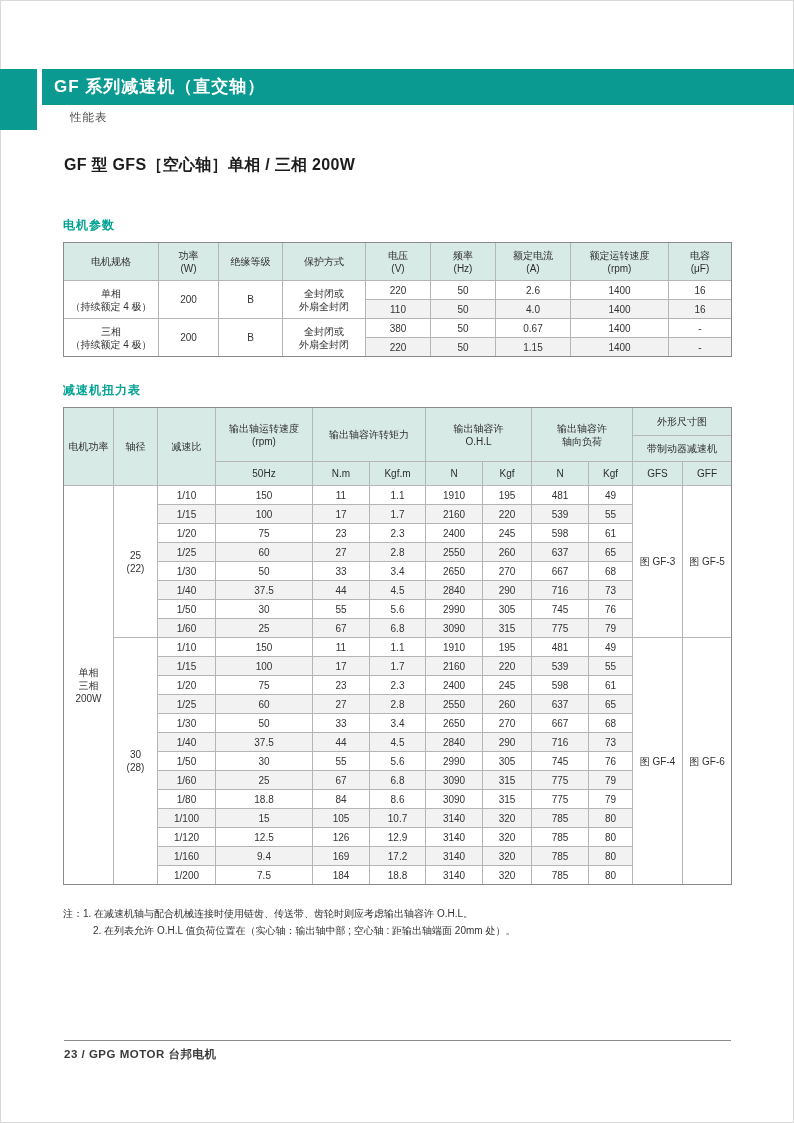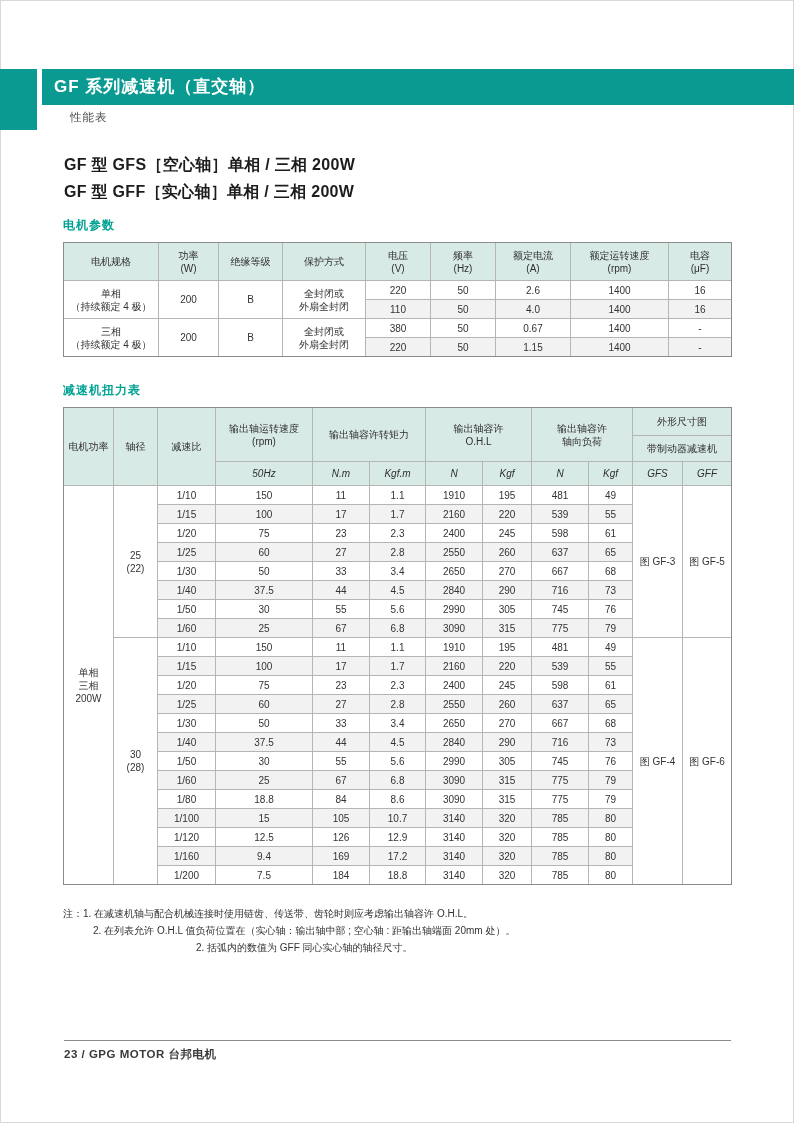--- a/index.html
+++ b/index.html
@@ -53,21 +53,21 @@
     text-align:center; vertical-align:middle;
     white-space:pre-line; line-height:1.3; padding:1px 2px;
     overflow:hidden;
   }
   thead th { background:#d8eae6; font-weight:normal; color:#2e2e2e; }
   td.alt { background:#f2f2f2; }
   #motor-params-table thead tr { height:38px; }
   #motor-params-table tbody tr { height:19px; }
   #torque-table thead tr.h1 { height:28px; }
   #torque-table thead tr.h2 { height:26px; }
-  #torque-table thead tr.h3 { height:24px;font-style:italic; }
+  #torque-table thead tr.h3 { height:24px; }
   #torque-table tbody tr { height:19px; }
   
   .notes {
     position:absolute; left:63px; top:905px;
     font-size:10px; color:#333; line-height:17px;
   }
   .notes-first { display:flex; }
   .notes-prefix { white-space:nowrap; }
   .notes-line-indent { padding-left:30px;text-align:center; }
   
@@ -84,21 +84,20 @@
 <body>
 
 <div class="banner-tab"></div>
 <div class="banner">
   <span>GF 系列减速机（直交轴）</span>
 </div>
 <div class="subtitle">性能表</div>
 
 <div class="product-titles">
   <div>GF 型 GFS［空心轴］单相 / 三相 200W</div>
-  <div>GF 型 GFF［实心轴］单相 / 三相 200W</div>
 </div>
 
 <div class="section section-motor">
   <div class="section-title">电机参数</div>
   <table id="motor-params-table">
     <colgroup>
       <col style="width:95px">
         <col style="width:60px">
         <col style="width:64px">
       <col style="width:83px">
@@ -443,17 +442,16 @@
       </tbody>
   </table>
 </div>
 
 <div class="notes">
   <div class="notes-first">
     <span class="notes-prefix">注：</span>
     <span>1. 在减速机轴与配合机械连接时使用链齿、传送带、齿轮时则应考虑输出轴容许 O.H.L。</span>
   </div>
   <div class="notes-line-indent">2. 在列表允许 O.H.L 值负荷位置在（实心轴：输出轴中部 ; 空心轴 : 距输出轴端面 20mm 处）。</div>
-  <div class="notes-line-indent">2. 括弧内的数值为 GFF 同心实心轴的轴径尺寸。</div>
 </div>
 
 <div class="footer-line"></div>
 <div class="footer-text">23  /  GPG MOTOR 台邦电机</div>
 
 </body></html>

